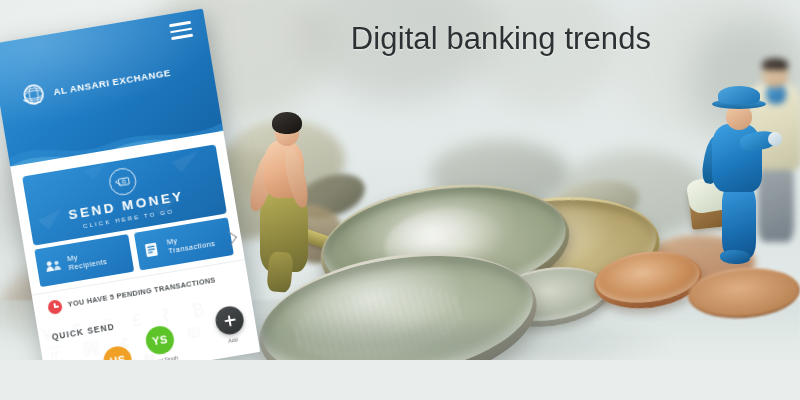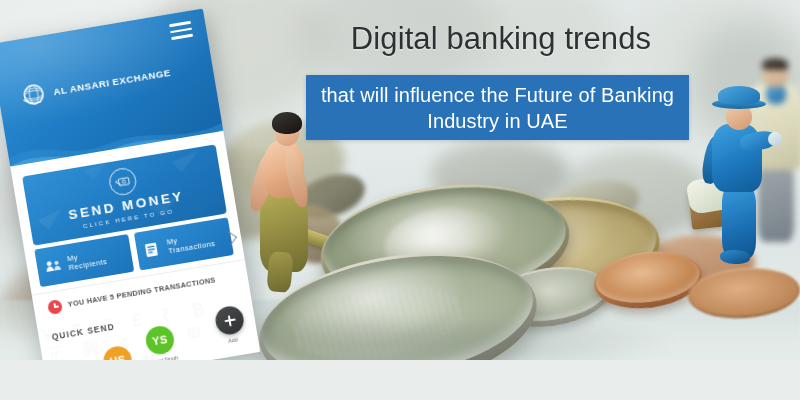--- a/index.html
+++ b/index.html
@@ -434,23 +434,20 @@
       <div class="part fb-hand"></div>
       <div class="part fb-head"></div>
       <div class="part fb-hatbrim"></div>
       <div class="part fb-hat"></div>
     </div>
   </div>
 
   <div id="headline">
     <div class="title">Digital banking trends</div>
   </div>
-  <div id="subbanner">
-    <div class="subtitle">that will influence the Future of Banking Industry in UAE</div>
-  </div>
 
   <div id="phone">
     <div class="screen">
 
       <div class="ph-header">
         <div class="glow"></div>
 
         <div class="hamburger">
           <i></i>
             <i></i>

